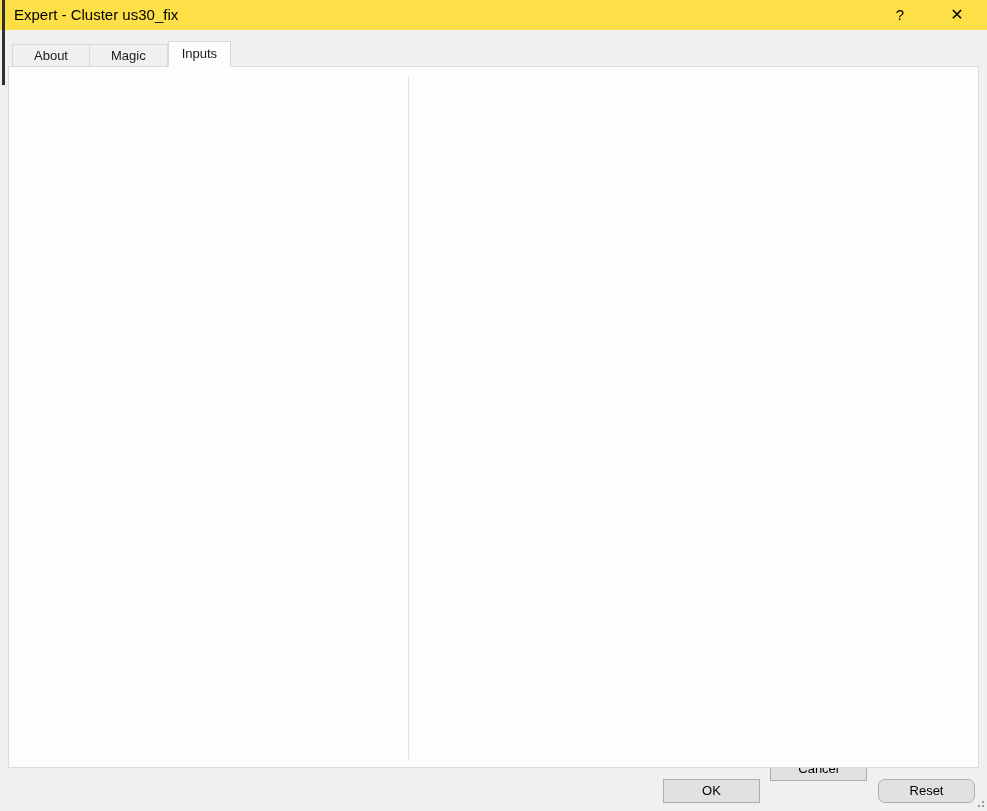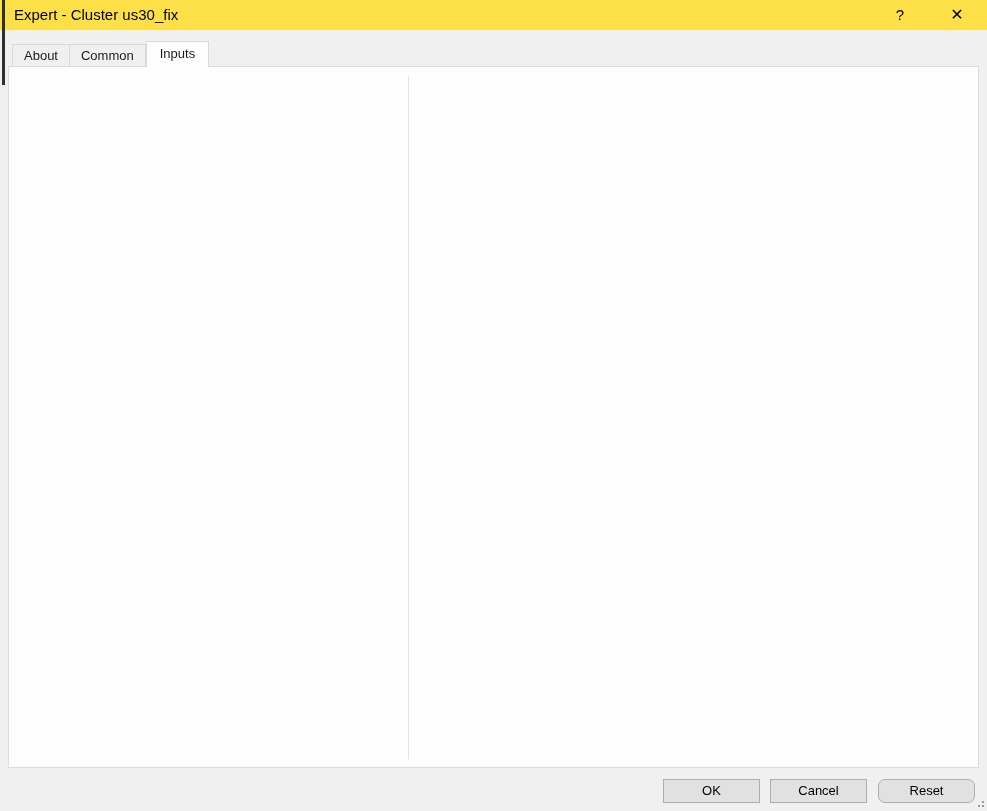--- a/index.html
+++ b/index.html
@@ -9,21 +9,21 @@
   
   .titlebar { position:absolute; left:0; top:0; width:987px; height:30px; background:#fde047; }
   .title-text { position:absolute; left:14px; top:6px; font-size:15px; color:#000; }
   .tb-btn { position:absolute; top:0; width:34px; height:30px; text-align:center; line-height:30px; font-size:15px; color:#000; cursor:pointer; }
   .tb-help { left:883px; }
   .tb-close { left:940px; font-size:16px; }
   .edge-shadow { position:absolute; left:2px; top:0; width:3px; height:85px; background:#2e2e2e; }
 
   
   .tabs { position:absolute; left:12px; top:41px; height:26px; display:flex; align-items:flex-end; z-index:3; }
-  .tab { height:23px; padding:0 11px; background:#f0f0f0; border:1px solid #d9d9d9; border-left:none; font-size:13px; line-height:21px; cursor:pointer; }
+  .tab { height:23px; padding:0 21px; background:#f0f0f0; border:1px solid #d9d9d9; border-left:none; font-size:13px; line-height:21px; cursor:pointer; }
   .tab:first-child { border-left:1px solid #d9d9d9; }
   .tab.active { height:26px; line-height:24px; background:#fdfdfd; border:1px solid #d9d9d9; border-bottom:none; padding:0 13px; position:relative; z-index:4; }
 
   
   .panel { position:absolute; left:8px; top:66px; width:971px; height:702px; background:#fdfdfd; border:1px solid #dcdcdc; z-index:1; }
 
   
   .table-wrap { position:absolute; left:14px; top:75px; width:807px; height:685px; border:1px solid #7b8087; background:#ffffff; display:flex; }
   .grid { position:relative; flex:1; overflow:hidden; }
   .col-divider { position:absolute; left:393px; top:0; bottom:0; width:1px; background:#e2e2e2; z-index:2; }
@@ -53,21 +53,21 @@
   .chev-up { top:6px; transform:rotate(-45deg); }
   .chev-down { top:3px; transform:rotate(135deg); }
   .sb-track { flex:1; position:relative; cursor:pointer; }
   .sb-thumb { position:absolute; left:0; width:17px; top:322px; height:320px; background:#cdcdcd; cursor:pointer; }
 
   
   .btn { position:absolute; background:#e1e1e1; border:1px solid #adadad; font-family:"Liberation Sans",sans-serif; font-size:13px; color:#000; text-align:center; cursor:pointer; }
   .btn-load  { left:831px; top:694px; width:138px; height:24px; line-height:22px; }
   .btn-save  { left:831px; top:732px; width:138px; height:25px; line-height:21px; border:2px solid #0078d7; }
   .btn-ok     { left:663px; top:779px; width:97px; height:24px; line-height:22px;text-align:center; }
-  .btn-cancel { left:770px; top:779px; width:97px; height:24px; line-height:22px; }
+  .btn-cancel { left:770px; top:757px; width:97px; height:24px; line-height:22px; }
   .btn-reset  { left:878px; top:779px; width:97px; height:24px; line-height:22px;border-radius:7px; }
 
   
   .grip { position:absolute; left:976px; top:799px; width:8px; height:8px; }
   .grip i { position:absolute; width:2px; height:2px; background:#9a9a9a; }
   .grip i:nth-child(1){ right:0; bottom:0; }
   .grip i:nth-child(2){ right:4px; bottom:0; }
   .grip i:nth-child(3){ right:0; bottom:4px; }
 </style>
 </head>
@@ -75,21 +75,21 @@
 
 <div class="titlebar">
   <span class="title-text">Expert - Cluster us30_fix</span>
   <span class="tb-btn tb-help">?</span>
   <span class="tb-btn tb-close">✕</span>
 </div>
 <div class="edge-shadow"></div>
 
 <div class="tabs">
   <div class="tab">About</div>
-  <div class="tab">Common</div>
+  <div class="tab">Magic</div>
   <div class="tab active">Inputs</div>
 </div>
 
 <div class="panel"></div>
 
 <div class="table-wrap">
   <div class="grid">
     <div class="hrow">
       <div class="hcell-var">Variable</div>
       <div class="hcell-val">Value</div>

